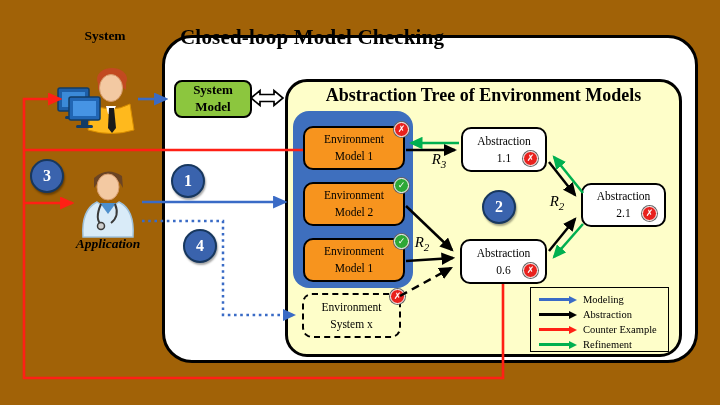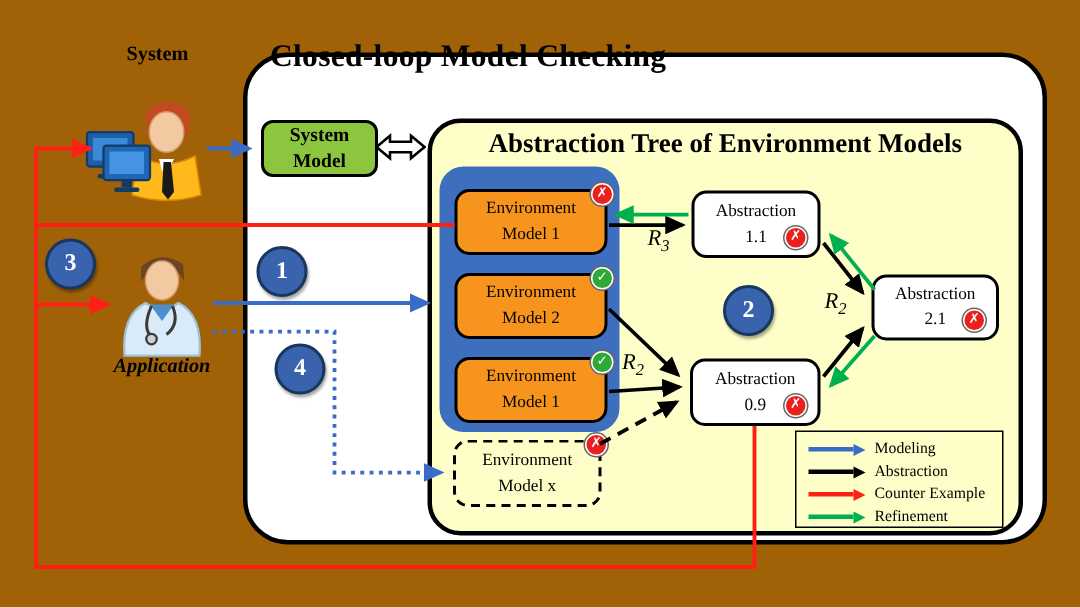--- a/index.html
+++ b/index.html
@@ -126,37 +126,37 @@
     <div>Model 2</div>
     <span class="badge pass corner">✓</span>
   </div>
   <div class="abs node env" style="left:303px;top:238px;">
     <div>Environment</div>
     <div>Model 1</div>
     <span class="badge pass corner">✓</span>
   </div>
   <div class="abs node envx" style="left:302px;top:293px;">
     <div>Environment</div>
-    <div>Model x</div>
+    <div>System x</div>
     <span class="badge fail corner">✗</span>
   </div>
 
   <div class="abs node abst" style="left:461px;top:127px;width:86px;height:45px;">
     <div>Abstraction</div>
     <div>1.1</div>
     <span class="badge fail inner-br">✗</span>
   </div>
   <div class="abs node abst" style="left:581px;top:183px;width:85px;height:44px;">
     <div>Abstraction</div>
     <div>2.1</div>
     <span class="badge fail inner-br">✗</span>
   </div>
   <div class="abs node abst" style="left:460px;top:239px;width:87px;height:45px;">
     <div>Abstraction</div>
-    <div>0.9</div>
+    <div>0.6</div>
     <span class="badge fail inner-br">✗</span>
   </div>
 
   <div class="abs rlab" style="left:424px;top:151px;"><span>R</span><sub>3</sub></div>
   <div class="abs rlab" style="left:407px;top:234px;"><span>R</span><sub>2</sub></div>
   <div class="abs rlab" style="left:542px;top:193px;"><span>R</span><sub>2</sub></div>
 
   <div class="abs step" style="left:171px;top:164px;">1</div>
   <div class="abs step" style="left:482px;top:190px;">2</div>
   <div class="abs step" style="left:30px;top:159px;">3</div>

